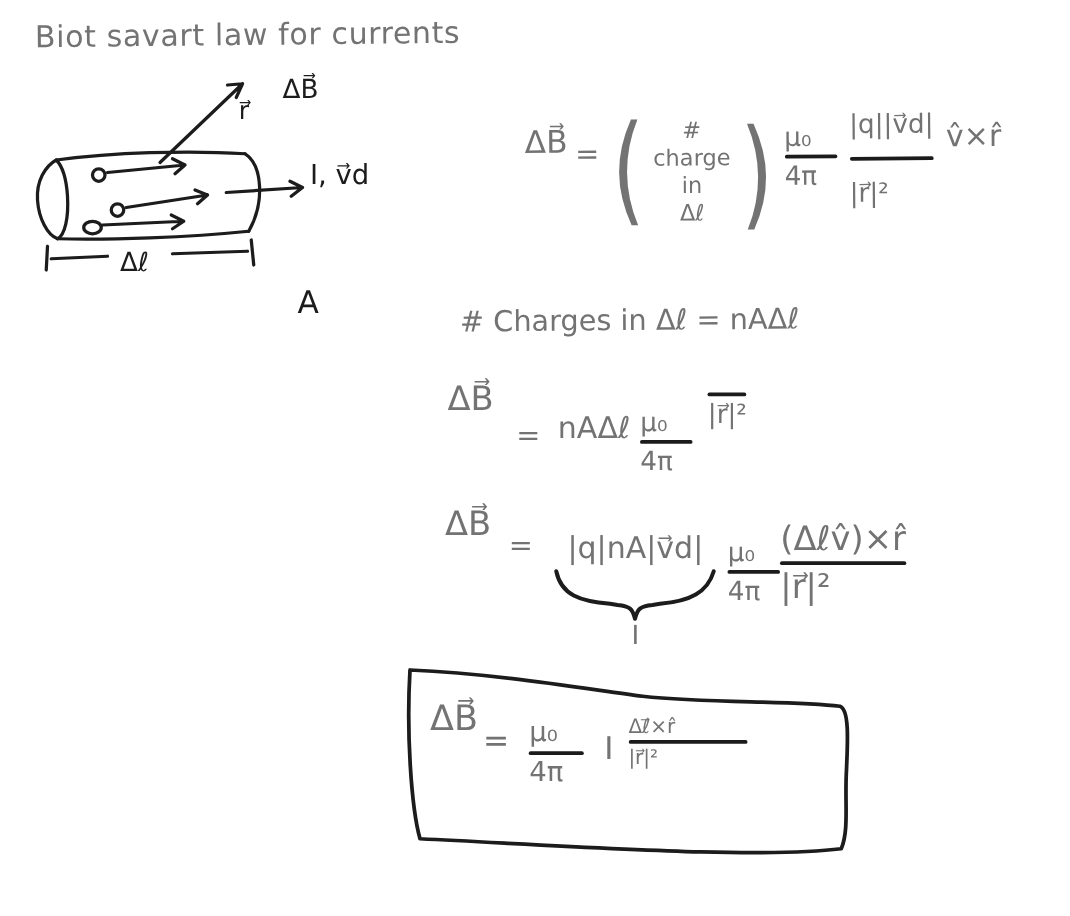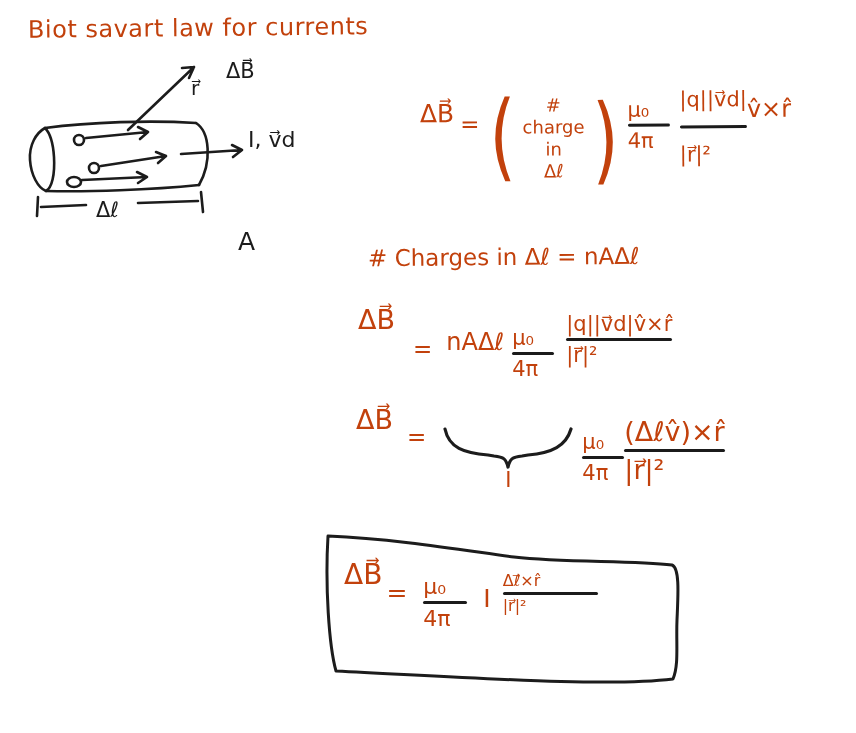--- a/index.html
+++ b/index.html
@@ -1,18 +1,18 @@
 <!DOCTYPE html>
 <html><head>
 <meta charset="utf-8">
 <style>
   html,body{margin:0;padding:0;background:#ffffff;}
   #canvas{
     position:relative;width:856px;height:733px;background:#ffffff;overflow:hidden;
-    font-family:"DejaVu Sans",sans-serif;color:#c2410c;
+    font-family:"DejaVu Sans",sans-serif;color:#737373;
   }
   .abs{position:absolute;}
   .title{left:28px;top:14px;font-size:24px;letter-spacing:.5px;transform:rotate(-.6deg);white-space:nowrap;}
   svg{overflow:visible;}
   svg path, svg circle, svg ellipse{fill:none;stroke:#1c1c1c;stroke-width:2.6;stroke-linecap:round;stroke-linejoin:round;}
   svg text{fill:#1c1c1c;stroke:none;font-family:"DejaVu Sans",sans-serif;}
   .eq{position:absolute;display:flex;align-items:flex-start;white-space:nowrap;}
   .t{display:inline-block;}
   .frac{display:inline-flex;flex-direction:column;align-items:flex-start;line-height:1.15;}
   .frac .bar{height:3px;background:#1b1b1b;border-radius:2px;width:100%;margin:2px 0;}
@@ -76,45 +76,45 @@
     <span class="frac" style="margin-top:12px;margin-left:4px;font-size:21px;">
       <span class="num">μ₀</span>
       <span class="bar" style="min-width:42px;"></span>
       <span class="den">4π</span>
     </span>
     <span class="frac" style="margin-top:2px;margin-left:10px;font-size:21px;gap:12px;">
       <span class="num">|q||v⃗d|</span>
       <span class="bar"></span>
       <span class="den">|r⃗|²</span>
     </span>
-    <span class="t" style="margin-top:10px;font-size:24px;">v̂×r̂</span>
+    <span class="t" style="margin-top:10px;margin-left:10px;font-size:24px;">v̂×r̂</span>
   </div>
 
   <div class="line" style="left:368px;top:244px;font-size:23px;transform:rotate(-.5deg);"># Charges in Δℓ = nAΔℓ</div>
 
   <div class="eq" style="left:358px;top:302px;">
     <span class="t" style="margin-top:2px;font-size:27px;">ΔB⃗</span>
     <span class="t" style="margin-top:34px;margin-left:18px;font-size:23px;">=</span>
     <span class="t" style="margin-top:26px;margin-left:14px;font-size:24px;">nAΔℓ</span>
     <span class="frac" style="margin-top:24px;margin-left:8px;font-size:21px;">
       <span class="num">μ₀</span>
       <span class="bar" style="min-width:42px;"></span>
       <span class="den">4π</span>
     </span>
     <span class="frac" style="margin-top:10px;margin-left:12px;font-size:21px;">
-      <span class="num">|q||v⃗d|v̂×r̂</span>
       <span class="bar"></span>
       <span class="den">|r⃗|²</span>
     </span>
   </div>
 
   <div class="eq" style="left:356px;top:402px;">
     <span class="t" style="margin-top:2px;font-size:27px;">ΔB⃗</span>
     <span class="t" style="margin-top:22px;margin-left:14px;font-size:23px;">=</span>
     <span class="col" style="margin-top:22px;margin-left:16px;">
+      <span class="t" style="font-size:24px;">|q|nA|v⃗d|</span>
       <svg width="132" height="44" viewBox="0 0 132 44" style="margin-top:2px;">
         <path d="M3,3 C7,22 22,27 46,29 L52,30 C62,31 64,33 66,41 C68,33 70,31 80,30 L86,29 C110,27 124,20 129,3" style="stroke-width:3.2;"></path>
       </svg>
       <span class="t" style="font-size:21px;margin-top:-2px;">I</span>
     </span>
     <span class="frac" style="margin-top:28px;margin-left:8px;font-size:21px;">
       <span class="num">μ₀</span>
       <span class="bar" style="min-width:42px;"></span>
       <span class="den">4π</span>
     </span>

